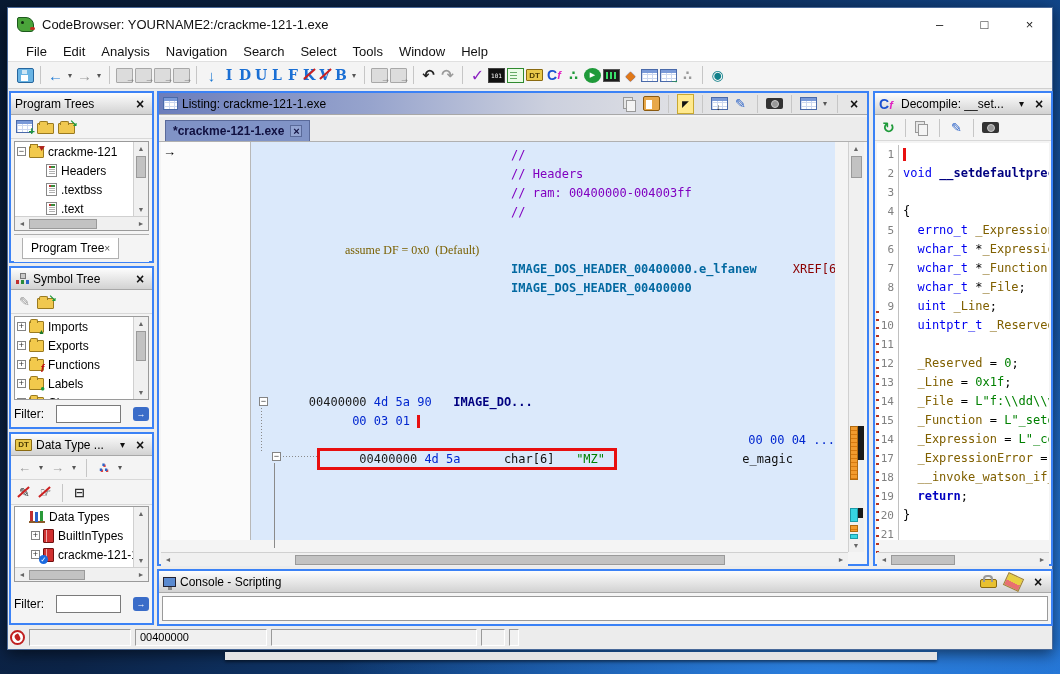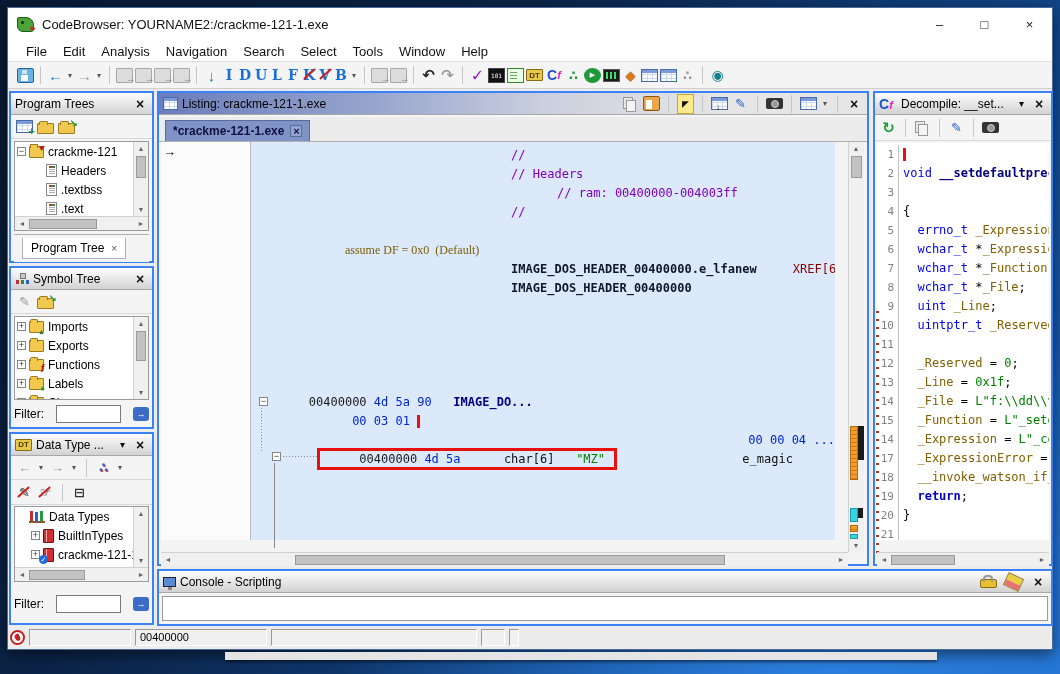--- a/index.html
+++ b/index.html
@@ -126,21 +126,21 @@
   .lmargin{ position:absolute; left:2px; top:49px; width:90px; bottom:24px; background:#fbfbfb; border-right:1px solid #b8b8b8; font-size:13px; color:#000; }
   .lmargin .cursor-arrow{ position:absolute; left:2px; top:2px; font-weight:bold;}
   .tabrow{ position:absolute; left:0; right:0; top:24px; height:25px; background:#ececec; border-bottom:1px solid #b0b0b0; display:flex; align-items:flex-end; padding-left:6px;}
   .tab{ height:21px; background:#8093c6; border:1px solid #5a6a9a; border-bottom:none; display:flex; align-items:center; gap:6px; padding:0 7px; font-size:12px; color:#101040; font-weight:bold;}
   .tab .tclose{ font-size:11px; color:#101040; border:1px solid #5a6a9a; width:12px; height:12px; line-height:10px; text-align:center; background:#93a4d2;}
   .lcode{ position:absolute; left:92px; top:49px; right:32px; bottom:24px; background:#dbe9fb; overflow:hidden; padding-top:4px; position:absolute;}
   .lrow{ height:19px; font-family:"DejaVu Sans Mono",monospace; font-size:12px; white-space:pre; line-height:19px;}
   .seg{ white-space:pre; }
   .sg-comment{ color:#8000c0; }
   .sg-assume{ color:#7a6000;font-family:Liberation Serif, serif; }
-  .sg-label{ color:#0f172a; font-weight:bold; }
+  .sg-label{ color:#0369a1; font-weight:bold; }
   .sg-xref{ color:#8b0000; }
   .sg-addr{ color:#1a1a1a; }
   .sg-bytes{ color:#0026cf; }
   .sg-field{ color:#000080; font-weight:bold; }
   .sg-dtype{ color:#101010; }
   .sg-string{ color:#008000; }
   .sg-plain{ color:#000; }
   .sg-caret{ display:inline-block; width:3px; height:13px; background:#e81010; vertical-align:middle; overflow:hidden; color:transparent;}
   .redbox{ position:absolute; left:66px; top:306px; width:300px; height:22px; border:3px solid #e80f0f; pointer-events:none;}
   .expbox.abs{ position:absolute; }
@@ -289,21 +289,21 @@
       <div class="sb-arrow">▲</div>
       <div class="sb-thumb" style="position:absolute;left:2px;top:14px;width:10px;height:22px;"></div>
       <div class="sb-arrow" style="position:absolute;bottom:0;">▼</div>
     </div>
     <div class="sb-h" style="left:4px;right:4px;top:123px;">
       <span class="sb-arrow">◄</span>
       <div class="sb-thumb" style="width:68px;height:10px;"></div>
       <span class="sb-arrow" style="margin-left:auto;">►</span>
     </div>
     <div style="position:absolute;left:3px;right:3px;top:141px;height:28px;border-top:1px solid #b0b0b0;display:flex;align-items:center;padding-left:8px;background:#f4f4f4;">
-      <span style="background:#fff;border:1px solid #b0b0b0;border-top:none;padding:3px 8px;font-size:12px;display:flex;gap:7px;align-items:center;">
+      <span style="background:#fff;border:1px solid #b0b0b0;border-top:none;padding:3px 8px;font-size:12px;display:flex;align-items:center;">
         <span>Program Tree</span>
         <span style="font-size:10px;color:#555;">×</span>
       </span>
     </div>
   </div>
 
   <div class="panel" style="left:1px;top:258px;width:145px;height:163px;">
     <div class="phead">
       <span class="ic-sthdr"></span>
       <span class="ptitle">Symbol Tree</span>
@@ -455,21 +455,21 @@
         <span class="tclose">×</span>
       </span>
     </div>
     <div class="lmargin">
       <span class="cursor-arrow">→</span>
     </div>
     <div class="lcode">
 
     <div class="lrow" style="padding-left: 36ch;"><span class="seg sg-comment">//</span></div>
         <div class="lrow" style="padding-left: 36ch;"><span class="seg sg-comment">// Headers</span></div>
-        <div class="lrow" style="padding-left: 36ch; margin-left: 46px;"><span class="seg sg-comment">// ram: 00400000-004003ff</span></div>
+        <div class="lrow" style="padding-left: 36ch;"><span class="seg sg-comment">// ram: 00400000-004003ff</span></div>
         <div class="lrow" style="padding-left: 36ch;"><span class="seg sg-comment">//</span></div>
         <div class="lrow" style="padding-left: 0ch;"></div>
         <div class="lrow" style="padding-left: 13ch;"><span class="seg sg-assume">assume DF = 0x0  (Default)</span></div>
         <div class="lrow" style="padding-left: 36ch;"><span class="seg sg-label">IMAGE_DOS_HEADER_00400000.e_lfanew</span><span class="seg sg-plain">     </span><span class="seg sg-xref">XREF[6,</span></div>
         <div class="lrow" style="padding-left: 36ch;"><span class="seg sg-label">IMAGE_DOS_HEADER_00400000</span></div>
         <div class="lrow" style="padding-left: 0ch;"></div>
         <div class="lrow" style="padding-left: 0ch;"></div>
         <div class="lrow" style="padding-left: 0ch;"></div>
         <div class="lrow" style="padding-left: 0ch;"></div>
         <div class="lrow" style="padding-left: 0ch;"></div>

